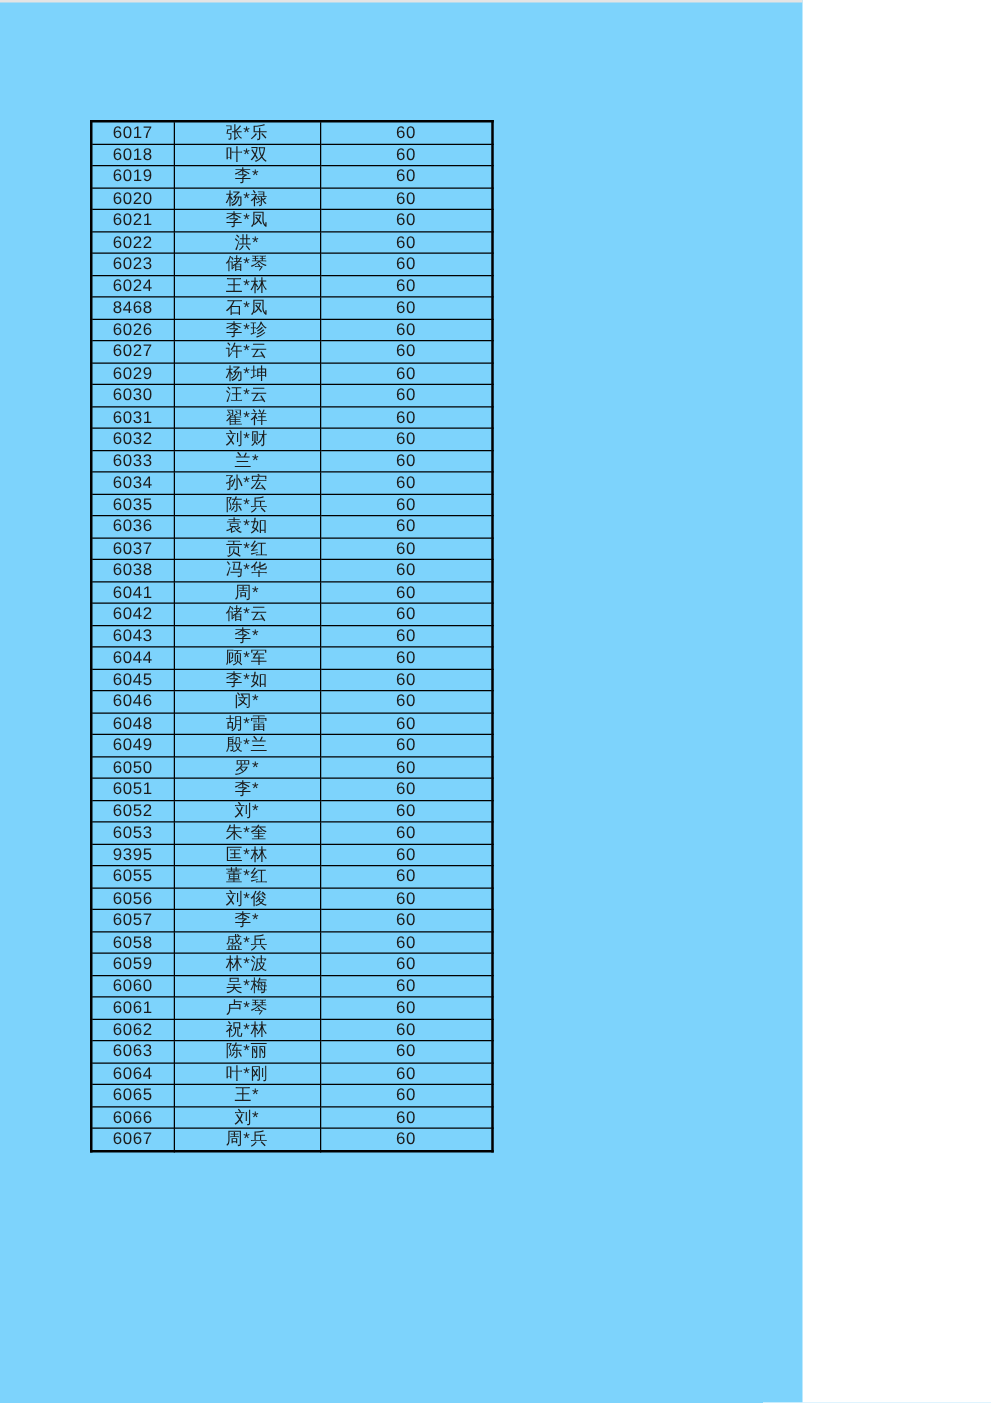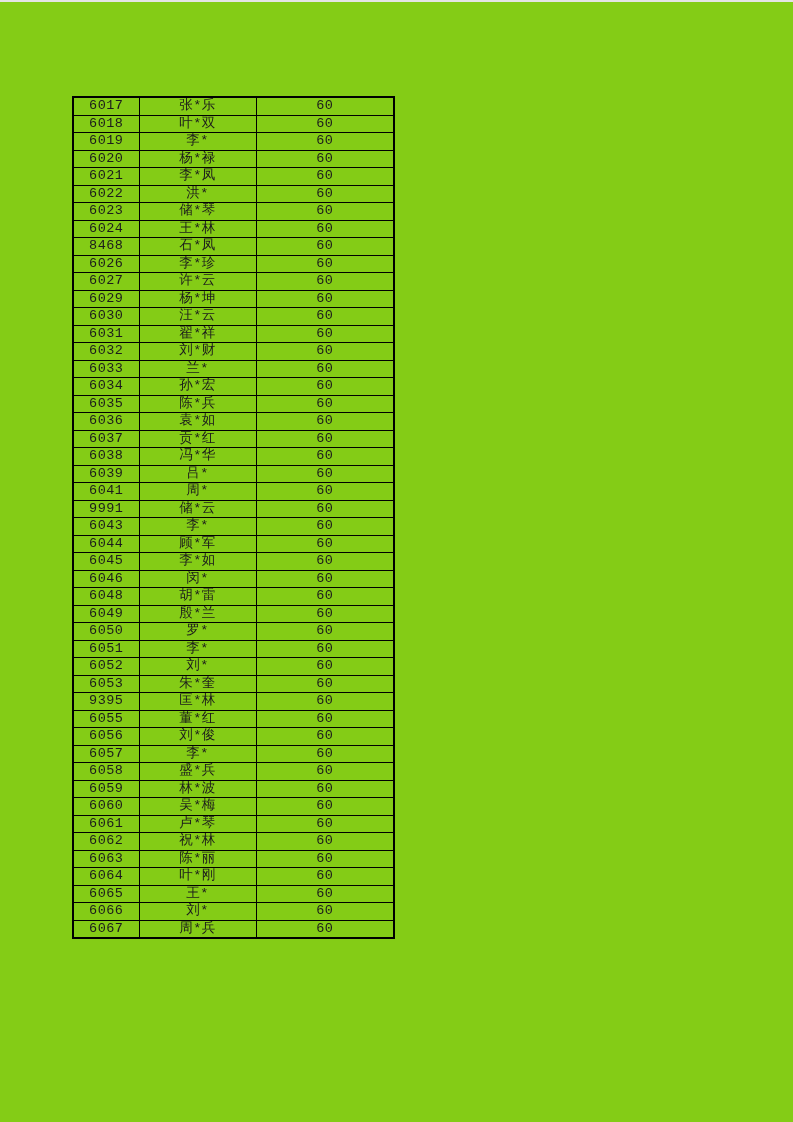--- a/index.html
+++ b/index.html
@@ -2,25 +2,25 @@
 <html><head>
 <meta charset="utf-8">
 <style>
   html, body {
     margin: 0;
     padding: 0;
     background: #ffffff;
   }
   .page {
     position: relative;
-    width: 793px;
+    width: 642px;
     height: 1122px;
-    background: #84cc16;
+    background: #7dd3fc;
     overflow: hidden;
-    font-family: Liberation Mono, monospace;
+    font-family: Liberation Sans, sans-serif;
   }
   .top-edge {
     position: absolute;
     top: 0;
     left: 0;
     width: 793px;
     height: 2px;
     background: #e4e4e4;
   }
   table.data-table {
@@ -160,31 +160,26 @@
           <td>6037</td>
           <td>贡*红</td>
           <td>60</td>
         </tr>
         <tr>
           <td>6038</td>
           <td>冯*华</td>
           <td>60</td>
         </tr>
         <tr>
-          <td>6039</td>
-          <td>吕*</td>
-          <td>60</td>
-        </tr>
-        <tr>
           <td>6041</td>
           <td>周*</td>
           <td>60</td>
         </tr>
         <tr>
-          <td>9991</td>
+          <td>6042</td>
           <td>储*云</td>
           <td>60</td>
         </tr>
         <tr>
           <td>6043</td>
           <td>李*</td>
           <td>60</td>
         </tr>
         <tr>
           <td>6044</td>

